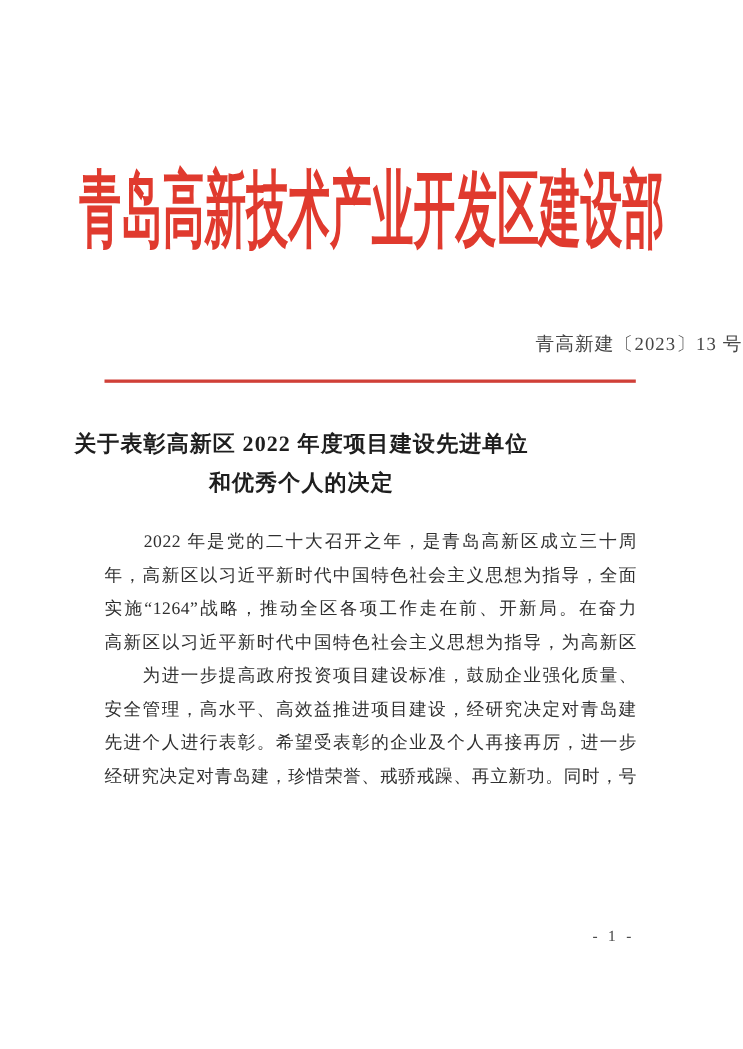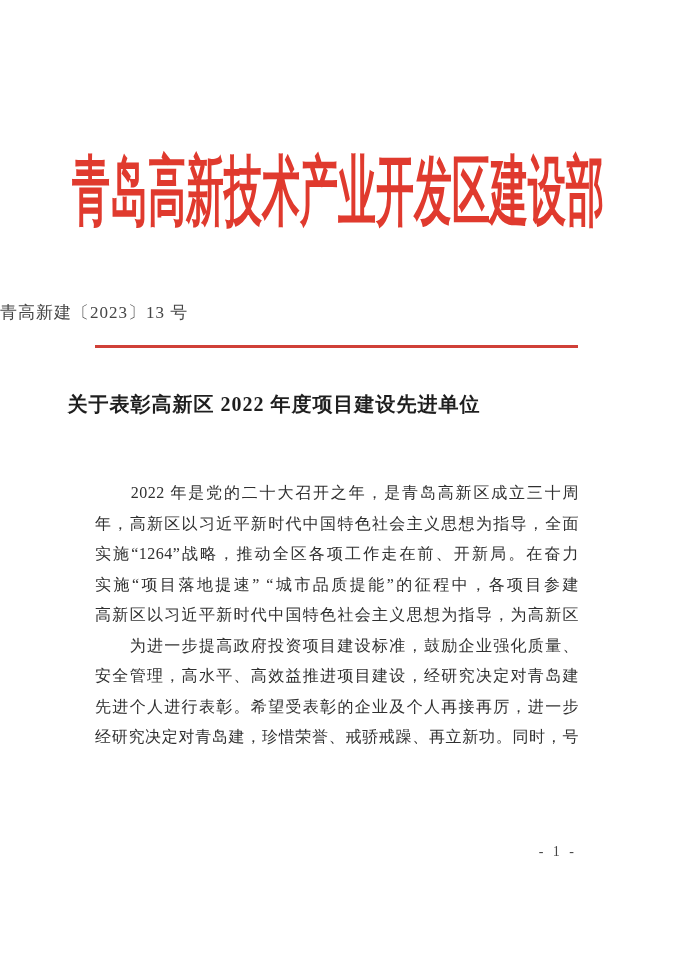--- a/index.html
+++ b/index.html
@@ -41,21 +41,21 @@
     transform: scaleX(0.5);
     transform-origin: center;
     letter-spacing: 0;
   }
   
   .doc-number {
     position: absolute;
     top: 302px;
     left: 0;
     width: 675px;
-    text-align: left;
+    text-align: right;
     font-size: 17px;
     line-height: 22px;
     color: var(--muted-text);
     letter-spacing: 1px;
   }
   
   .red-rule {
     position: absolute;
     top: 345px;
     left: 95px;
@@ -116,28 +116,28 @@
   <div class="issuer-row">
     <div class="issuer">青岛高新技术产业开发区建设部</div>
   </div>
 
   <div class="doc-number">青高新建〔2023〕13 号</div>
 
   <div class="red-rule"></div>
 
   <div class="doc-title">
     <div>关于表彰高新区 2022 年度项目建设先进单位</div>
+    <div>和优秀个人的决定</div>
   </div>
 
   <div class="doc-body">
       <div class="para">
         <div class="line">　　2022 年是党的二十大召开之年，是青岛高新区成立三十周</div>
         <div class="line">年，高新区以习近平新时代中国特色社会主义思想为指导，全面</div>
         <div class="line">实施“1264”战略，推动全区各项工作走在前、开新局。在奋力</div>
-        <div class="line">实施“项目落地提速” “城市品质提能”的征程中，各项目参建</div>
         <div class="line">高新区以习近平新时代中国特色社会主义思想为指导，为高新区</div>
       </div>
       <div class="para">
         <div class="line">　　为进一步提高政府投资项目建设标准，鼓励企业强化质量、</div>
         <div class="line">安全管理，高水平、高效益推进项目建设，经研究决定对青岛建</div>
         <div class="line">先进个人进行表彰。希望受表彰的企业及个人再接再厉，进一步</div>
         <div class="line">经研究决定对青岛建，珍惜荣誉、戒骄戒躁、再立新功。同时，号</div>
       </div>
     </div>
 

